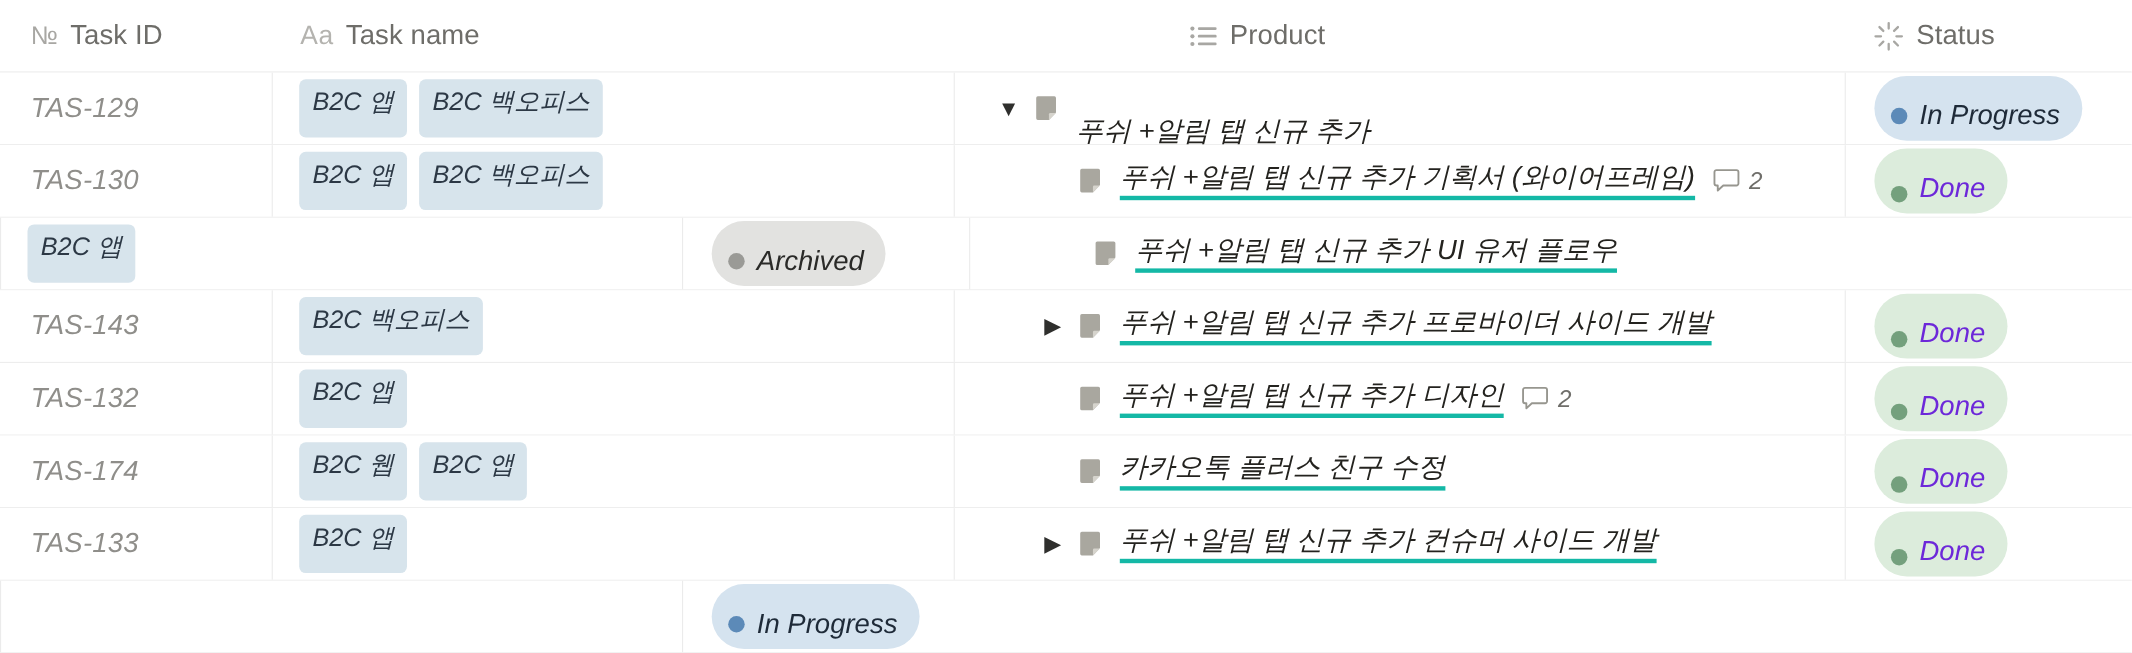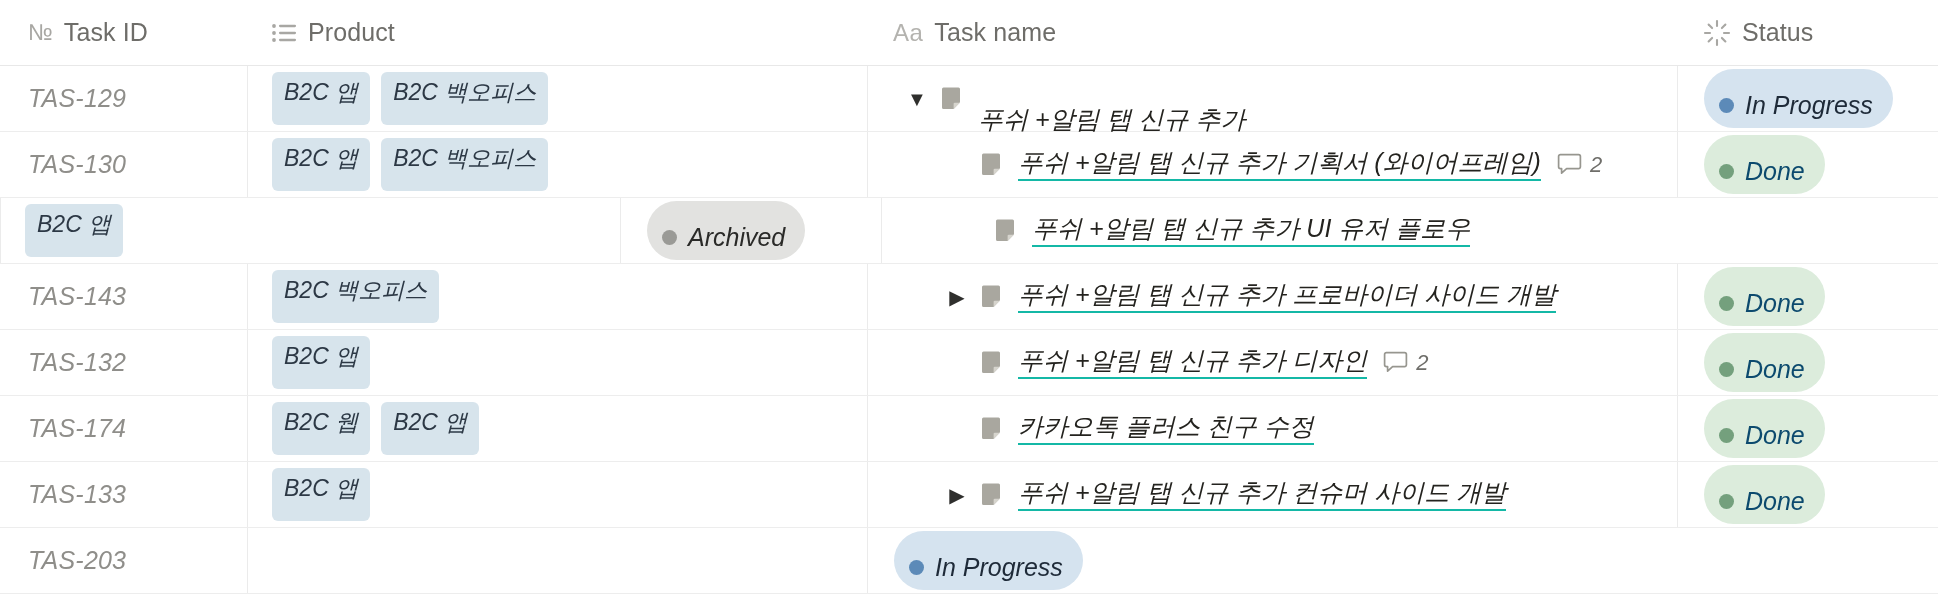--- a/index.html
+++ b/index.html
@@ -115,21 +115,21 @@
     height: 26px;
     margin-right: 13px;
     position: relative;
   }
   .doc-icon svg { display: block; }
 
   .name-text {
     color: #24231f;
     font-size: 25px;
     white-space: nowrap;
-    border-bottom: 2px solid #14b8a6;
+    border-bottom: 4px solid #14b8a6;
     padding-bottom: 2px;
     line-height: 1.15;
   }
 
   .comments {
     display: inline-flex;
     align-items: center;
     gap: 8px;
     margin-left: 16px;
     color: #8a8986;
@@ -145,56 +145,56 @@
     border-radius: 999px;
     padding: 24px 20px 10px 15px;
     font-size: 25px;
     line-height: 1;
     white-space: nowrap;
   }
   .pill .dot { width: 15px; height: 15px; border-radius: 50%; flex: 0 0 15px; }
 
   .pill.inprogress { background: #d5e3ef; color: #1e2a38; }
   .pill.inprogress .dot { background: #5c8ab8; }
-  .pill.done { background: #dcecdc; color: #0c4a6e; }
+  .pill.done { background: #dcecdc; color: #6d28d9; align-items: flex-end; }
   .pill.done .dot { background: #74a07d; }
   .pill.archived { background: #e2e2e0; color: #2a2a28; }
   .pill.archived .dot { background: #9a9a96; }
 </style>
 </head>
 <body>
 
 <div class="table">
 
   <div class="header-row">
 
     <div class="hcell col-id">
       <span class="ic ic-num">№</span>
       <span class="hlabel">Task ID</span>
+    </div>
+
+    <div class="hcell col-name">
+      <span class="ic ic-aa">Aa</span>
+      <span class="hlabel">Task name</span>
     </div>
 
     <div class="hcell col-product">
       <span class="ic">
         <svg width="26" height="22" viewBox="0 0 26 22">
           <g fill="#a8a7a3">
             <circle cx="3" cy="4" r="1.9"></circle>
               <rect x="8" y="2.7" width="17" height="2.5" rx="1.1"></rect>
             <circle cx="3" cy="11" r="1.9"></circle>
               <rect x="8" y="9.7" width="17" height="2.5" rx="1.1"></rect>
             <circle cx="3" cy="18" r="1.9"></circle>
               <rect x="8" y="16.7" width="17" height="2.5" rx="1.1"></rect>
           </g>
         </svg>
       </span>
       <span class="hlabel">Product</span>
-    </div>
-
-    <div class="hcell col-name">
-      <span class="ic ic-aa">Aa</span>
-      <span class="hlabel">Task name</span>
     </div>
 
     <div class="hcell col-status">
       <span class="ic">
         <svg width="28" height="28" viewBox="0 0 28 28">
           <g stroke="#a8a7a3" stroke-width="2.1" stroke-linecap="round">
             <line x1="14" y1="2" x2="14" y2="7"></line>
             <line x1="14" y1="21" x2="14" y2="26"></line>
             <line x1="2" y1="14" x2="7" y2="14"></line>
             <line x1="21" y1="14" x2="26" y2="14"></line>
@@ -423,23 +423,20 @@
           </div>
         </div>
         <div class="cell col-status">
           <span class="pill done">
             <span class="dot"></span>
             <span>Done</span>
           </span>
         </div>
       </div>
       <div class="row">
-        <div class="cell col-id">
-          <span class="task-id">TAS-203</span>
-        </div>
         <div class="cell col-product">
           <div class="tags"></div>
         </div>
         <div class="cell col-status">
           <span class="pill inprogress">
             <span class="dot"></span>
             <span>In Progress</span>
           </span>
         </div>
       </div>

